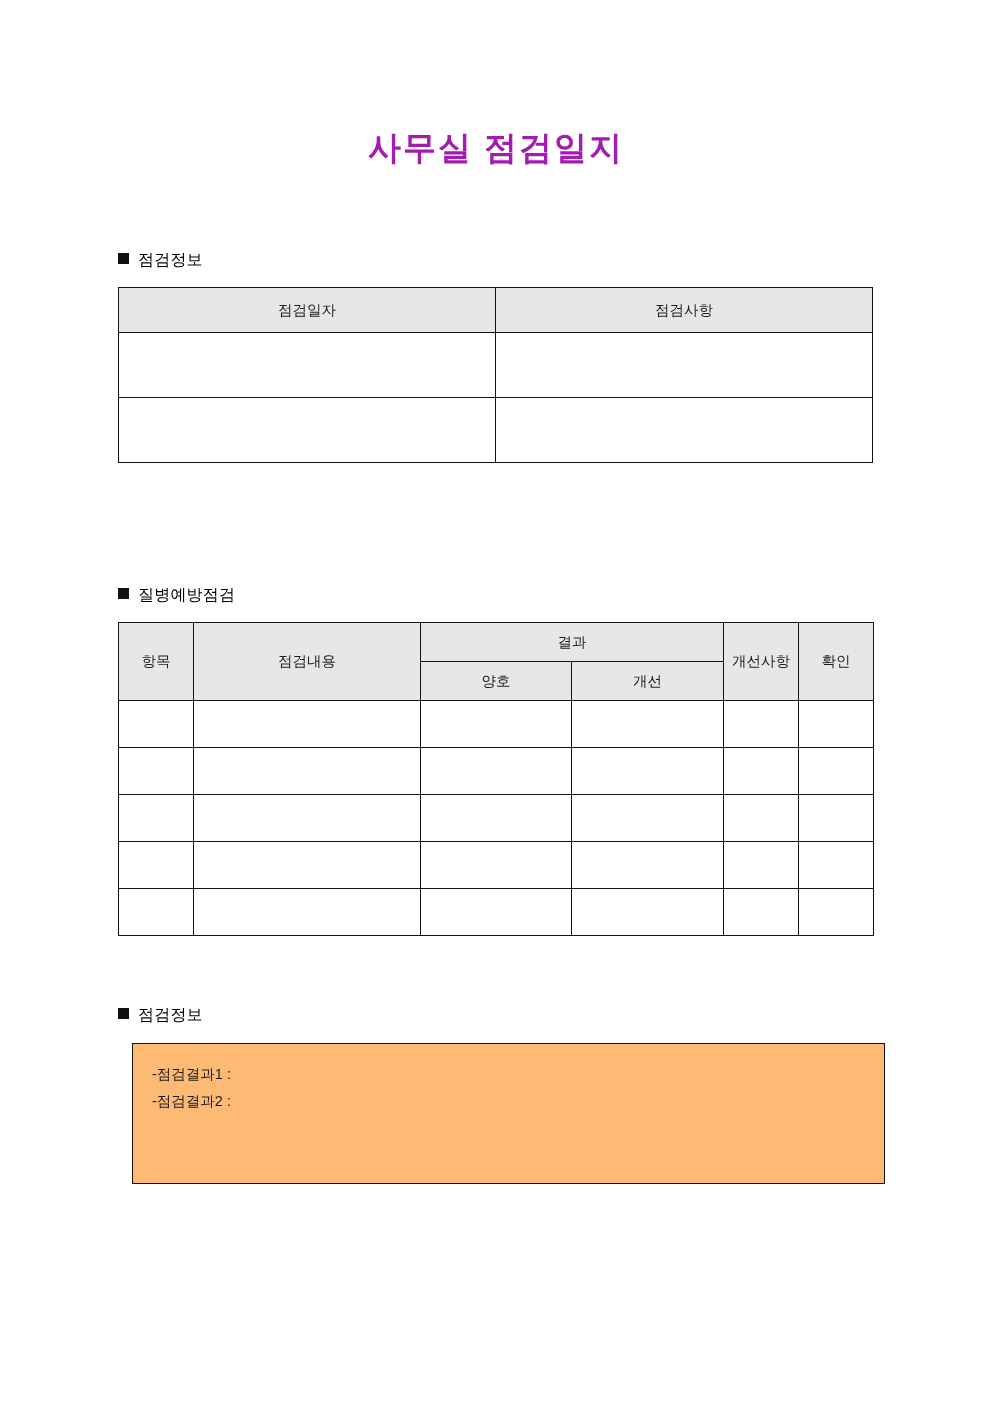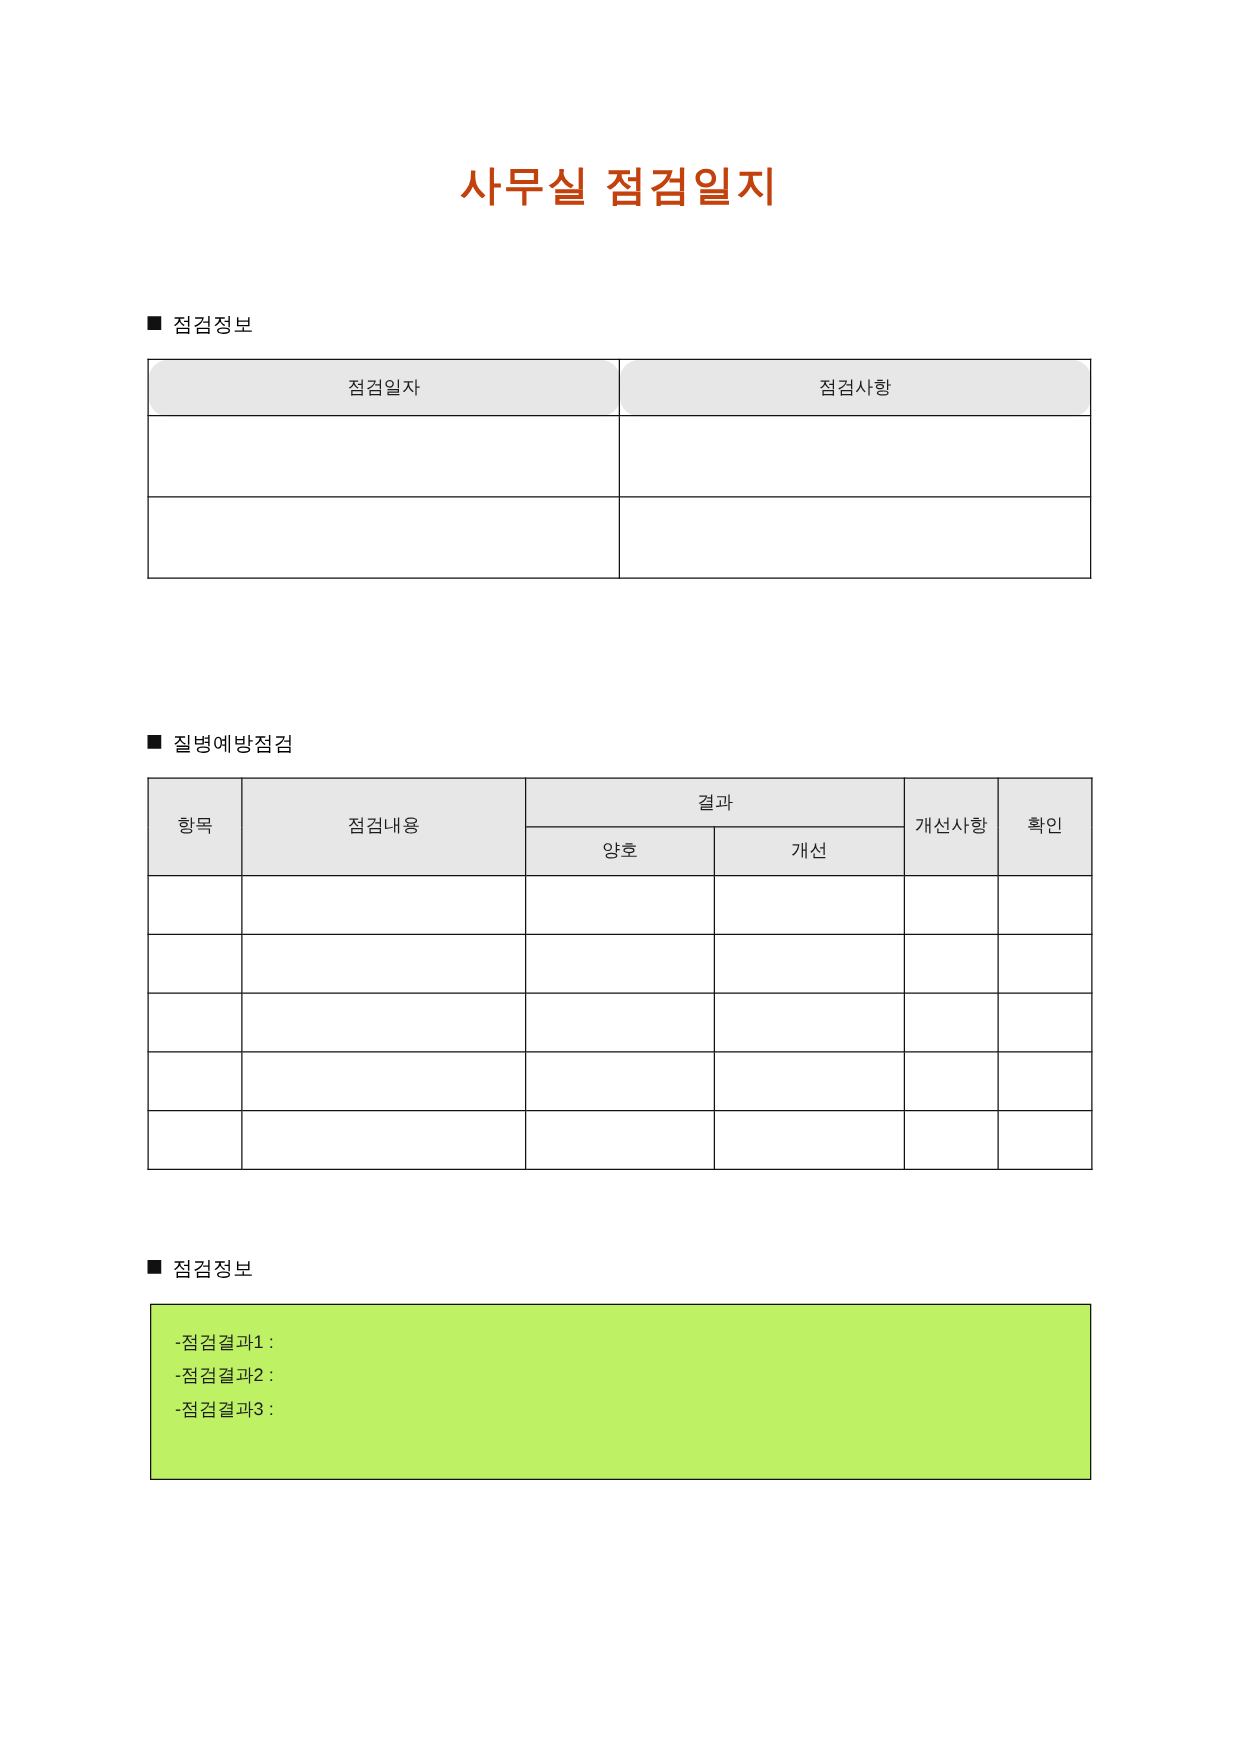--- a/index.html
+++ b/index.html
@@ -28,21 +28,21 @@
   
   .doc-title {
     position: absolute;
     left: 0;
     top: 128px;
     width: 992px;
     text-align: center;
     font-size: 33px;
     font-weight: bold;
     letter-spacing: 2px;
-    color: #c2410c;
+    color: #a21caf;
     line-height: 1.2;
   }
 
   
   .section-head {
     position: absolute;
     left: 118px;
     font-size: 16px;
     font-weight: normal;
     color: #000000;
@@ -82,43 +82,43 @@
   table.form-table td.hdr {
     background: #e7e7e7;
   }
 
   
   #table-info {
     left: 118px;
     top: 287px;
     width: 755px;
   }
-  #table-info td.hdr   { height: 44px; border-radius: 15px; }
+  #table-info td.hdr   { height: 44px; }
   #table-info td.blank { height: 64px; }
 
   
   #table-inspect {
     left: 118px;
     top: 622px;
     width: 755px;
   }
   #table-inspect th.hdr { height: 38px; }
   #table-inspect td.body-cell { height: 46px; }
   #table-inspect th.tall { height: 76px; }
 
   
   #notes-box {
     position: absolute;
-    left: 120px;
+    left: 132px;
     top: 1043px;
     width: 753px;
     height: 141px;
     border: 1px solid #111111;
     box-sizing: border-box;
-    background: #bef264;
+    background: #fdba74;
   }
   #notes-box .note-line {
     font-size: 14.5px;
     color: #1c1c1c;
     margin-left: 19px;
     line-height: 27px;
     white-space: pre;
   }
   #notes-box .note-line:first-child { margin-top: 17px; }
 </style>
@@ -224,16 +224,15 @@
     </tbody>
   </table>
 
   <div class="section-head" id="sec-notes">
     <span class="bullet"></span><span>점검정보</span>
   </div>
 
   <div id="notes-box">
     <div class="note-line">-점검결과1 :</div>
     <div class="note-line">-점검결과2 :</div>
-    <div class="note-line">-점검결과3 :</div>
   </div>
 
 </div>
 
 </body></html>

